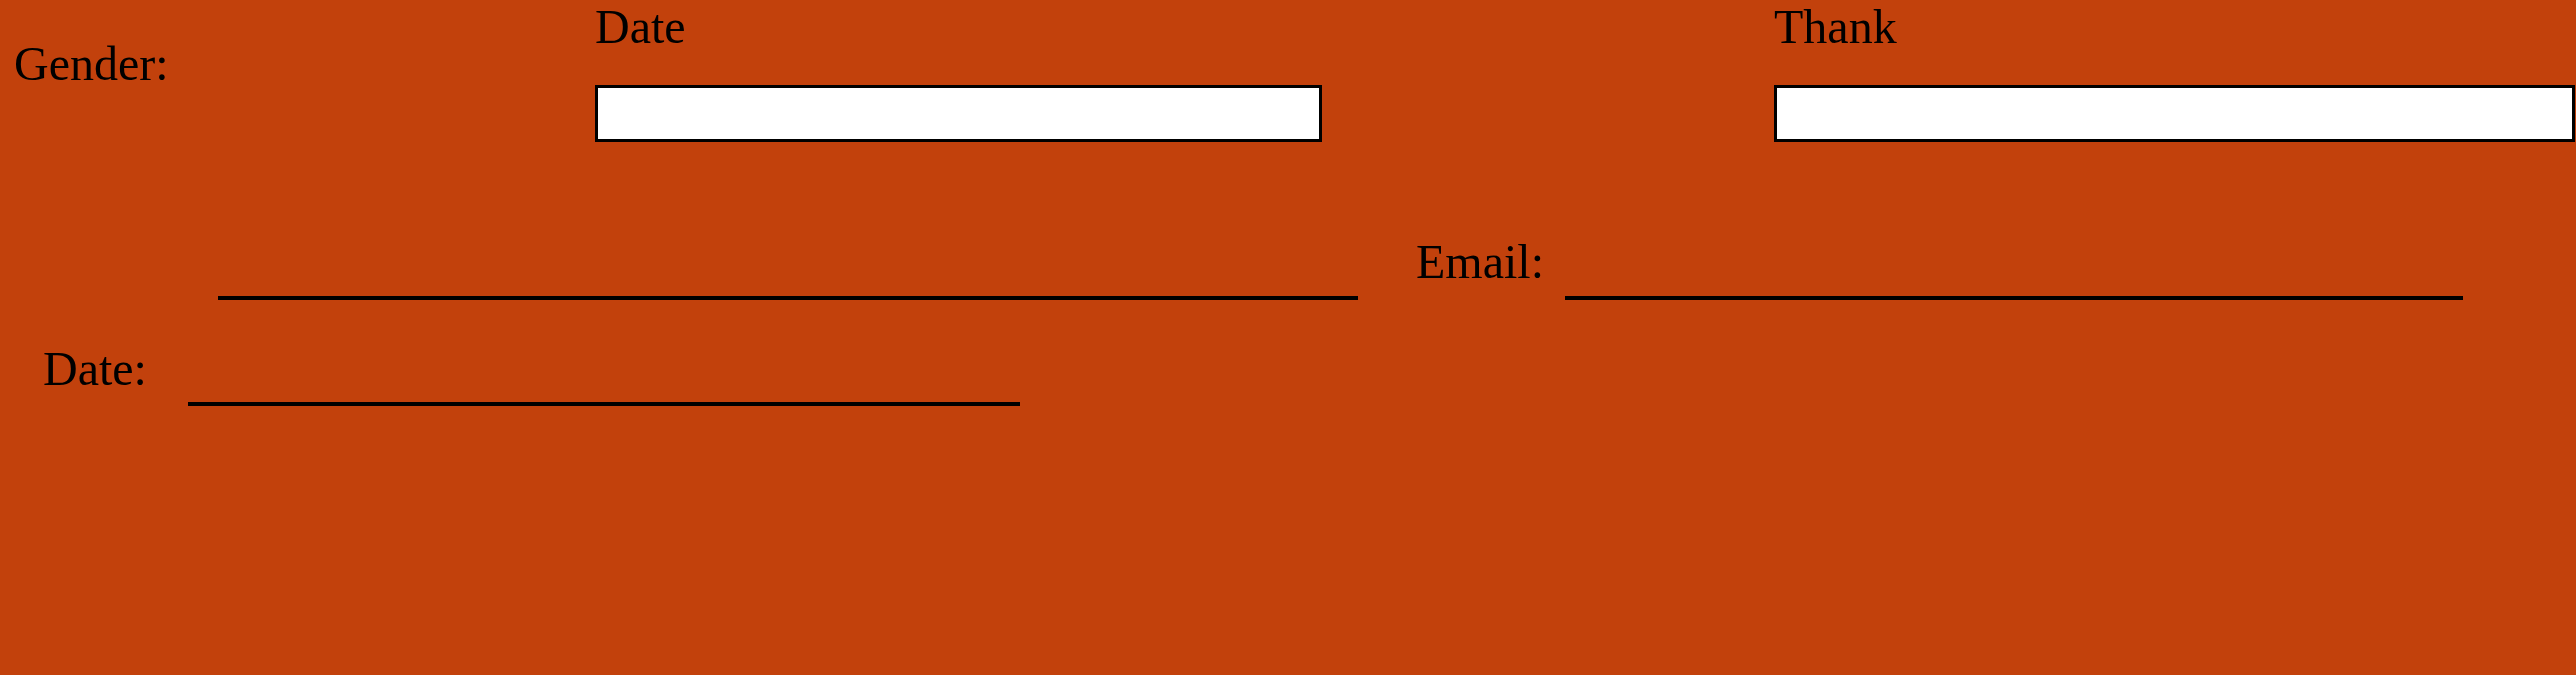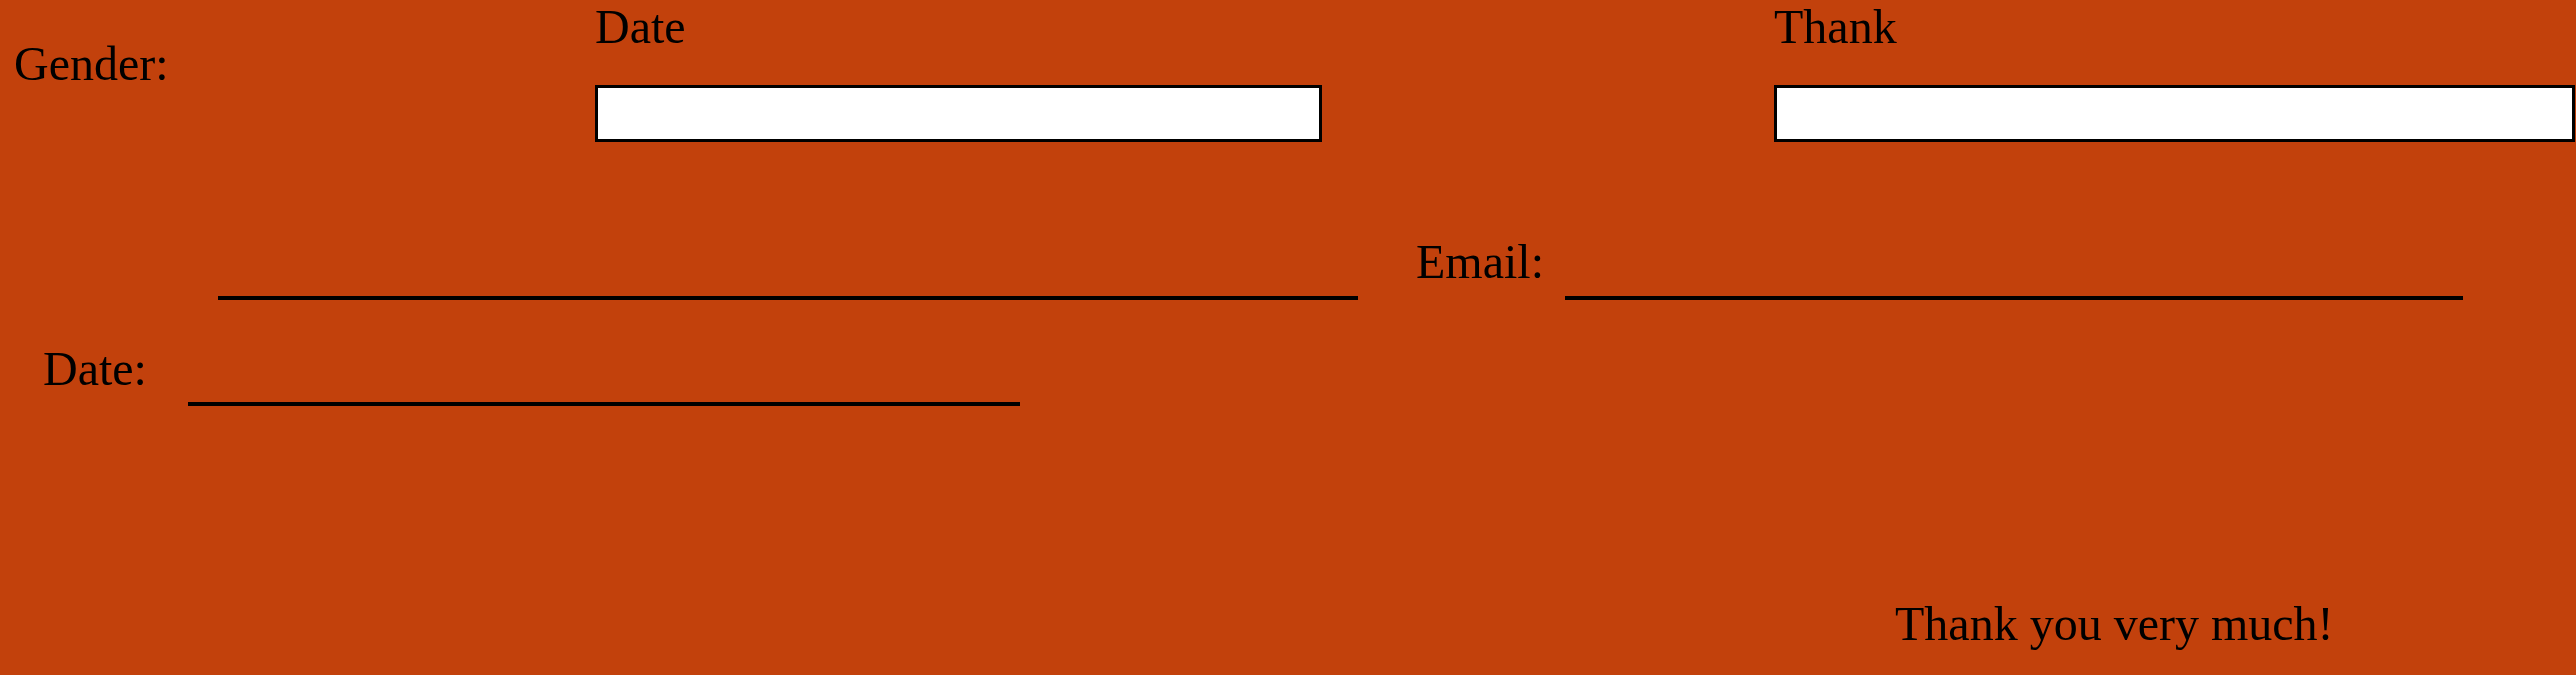--- a/index.html
+++ b/index.html
@@ -84,16 +84,15 @@
   <div class="rule" id="organization-rule"></div>
 
   <div class="txt" id="email-label">Email:</div>
 
   <div class="rule" id="email-rule"></div>
 
   <div class="txt" id="date-label">Date:</div>
 
   <div class="rule" id="date-rule"></div>
 
-  <div class="txt" id="thank-you">Thank you very much!</div>
 
 </div>
 
 
 </body></html>

